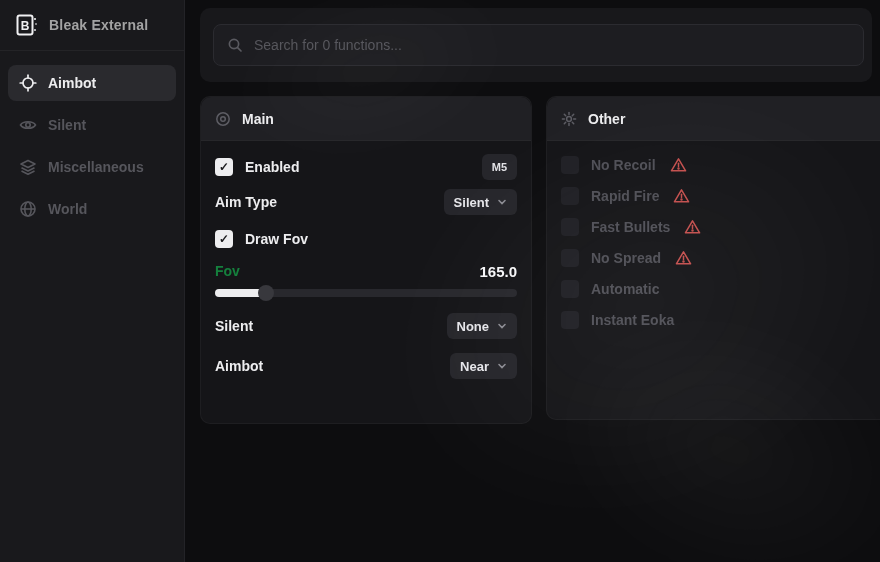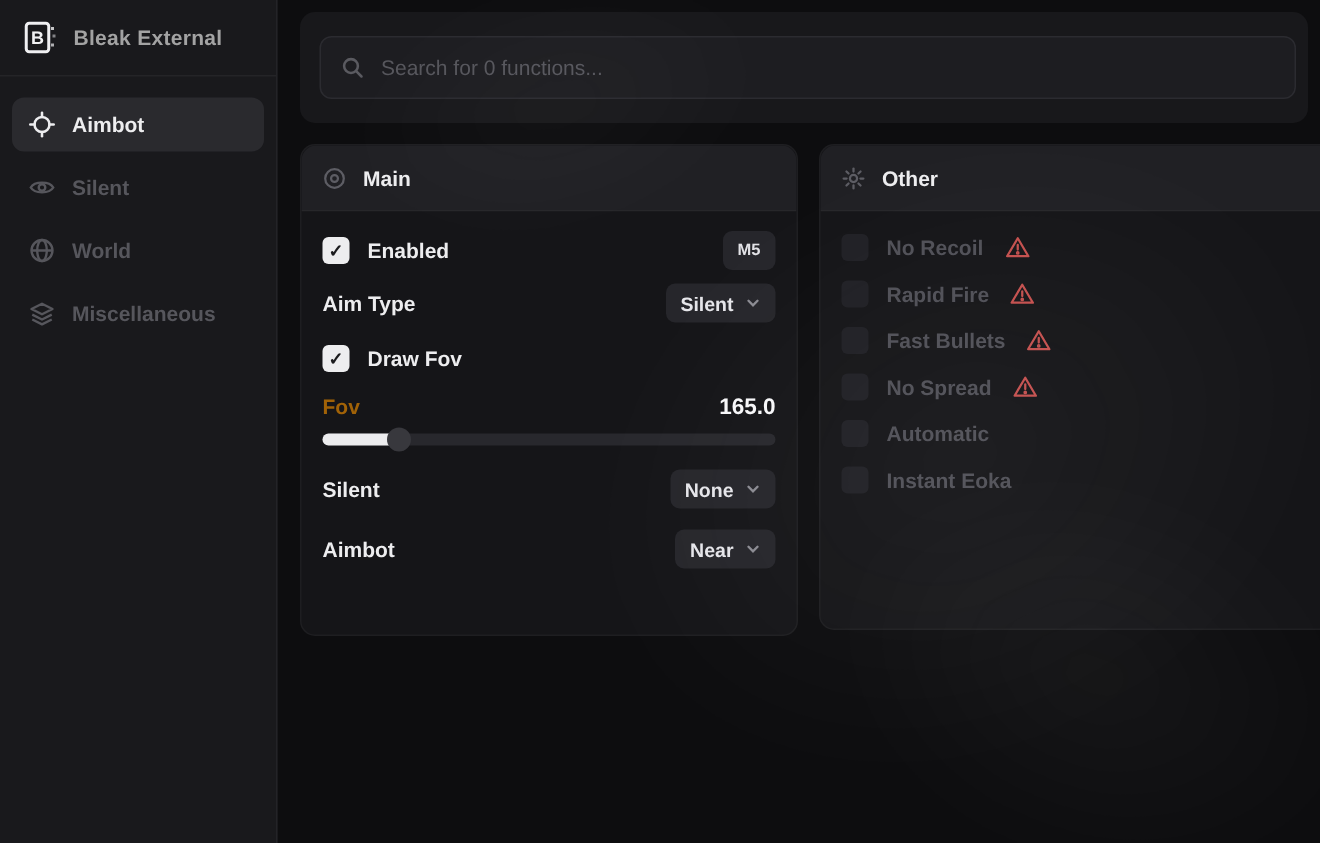--- a/index.html
+++ b/index.html
@@ -73,21 +73,21 @@
   .r-hitbox  { height:26px; }
 
   .check-row { display:flex; align-items:center; gap:12px; cursor:pointer; }
   .cbx { width:18px; height:18px; border-radius:4px; display:flex;
     align-items:center; justify-content:center; flex:0 0 auto; }
   .cbx.checked { background:#ededef; color:#1b1b1e; font-size:12px; font-weight:700; }
   .cbx.unchecked { background:#202025; }
   .check-label { font-size:14px; font-weight:600; color:#ededef; }
 
   .field-label { font-size:14px; font-weight:600; color:#ededef; }
-  .field-label.dim { color:#a16207; }
+  .field-label.dim { color:#15803d; }
   .fov-value { font-size:15px; font-weight:700; color:#f7f7f9; }
 
   .kb-badge { background:#26262b; border:none; color:#e2e2e6; font-family:inherit;
     font-size:11px; font-weight:700; padding:0 10px; height:26px; border-radius:6px;
     display:flex; align-items:center; cursor:pointer; }
   .dropdown { background:#26262b; border:none; color:#e6e6ea; font-family:inherit;
     font-size:13px; font-weight:700; height:26px; border-radius:6px; padding:0 10px;
     display:flex; align-items:center; gap:8px; cursor:pointer; }
   .chev { display:flex; align-items:center; color:#8b8b92; }
 
@@ -140,37 +140,37 @@
         <span class="nav-ic">
           <svg width="18" height="18" viewBox="0 0 18 18" fill="none" stroke="currentColor" stroke-width="1.6">
             <path d="M1.5 9 C4 4.7 14 4.7 16.5 9 C14 13.3 4 13.3 1.5 9 Z"></path>
             <circle cx="9" cy="9" r="2.2"></circle>
           </svg>
         </span>
         <span>Silent</span>
       </div>
       <div class="nav-item">
         <span class="nav-ic">
+          <svg width="18" height="18" viewBox="0 0 18 18" fill="none" stroke="currentColor" stroke-width="1.6" stroke-linejoin="round">
+            <path d="M9 2.5 L16 6 L9 9.5 L2 6 Z"></path>
+            <path d="M2.5 9.8 L9 13 L15.5 9.8"></path>
+            <path d="M2.5 13 L9 16.2 L15.5 13"></path>
+          </svg>
+        </span>
+        <span>Miscellaneous</span>
+      </div>
+      <div class="nav-item">
+        <span class="nav-ic">
           <svg width="18" height="18" viewBox="0 0 18 18" fill="none" stroke="currentColor" stroke-width="1.6">
             <circle cx="9" cy="9" r="7"></circle>
             <line x1="2" y1="9" x2="16" y2="9"></line>
             <ellipse cx="9" cy="9" rx="3.2" ry="7"></ellipse>
           </svg>
         </span>
         <span>World</span>
-      </div>
-      <div class="nav-item">
-        <span class="nav-ic">
-          <svg width="18" height="18" viewBox="0 0 18 18" fill="none" stroke="currentColor" stroke-width="1.6" stroke-linejoin="round">
-            <path d="M9 2.5 L16 6 L9 9.5 L2 6 Z"></path>
-            <path d="M2.5 9.8 L9 13 L15.5 9.8"></path>
-            <path d="M2.5 13 L9 16.2 L15.5 13"></path>
-          </svg>
-        </span>
-        <span>Miscellaneous</span>
       </div>
     </nav>
   </aside>
 
   <div class="header-card">
     <div class="search-box">
       <span style="display:flex;align-items:center;color:#5a5a60;">
         <svg width="16" height="16" viewBox="0 0 16 16" fill="none" stroke="currentColor" stroke-width="1.7" stroke-linecap="round">
           <circle cx="7" cy="7" r="4.6"></circle>
           <line x1="10.6" y1="10.6" x2="14" y2="14"></line>

